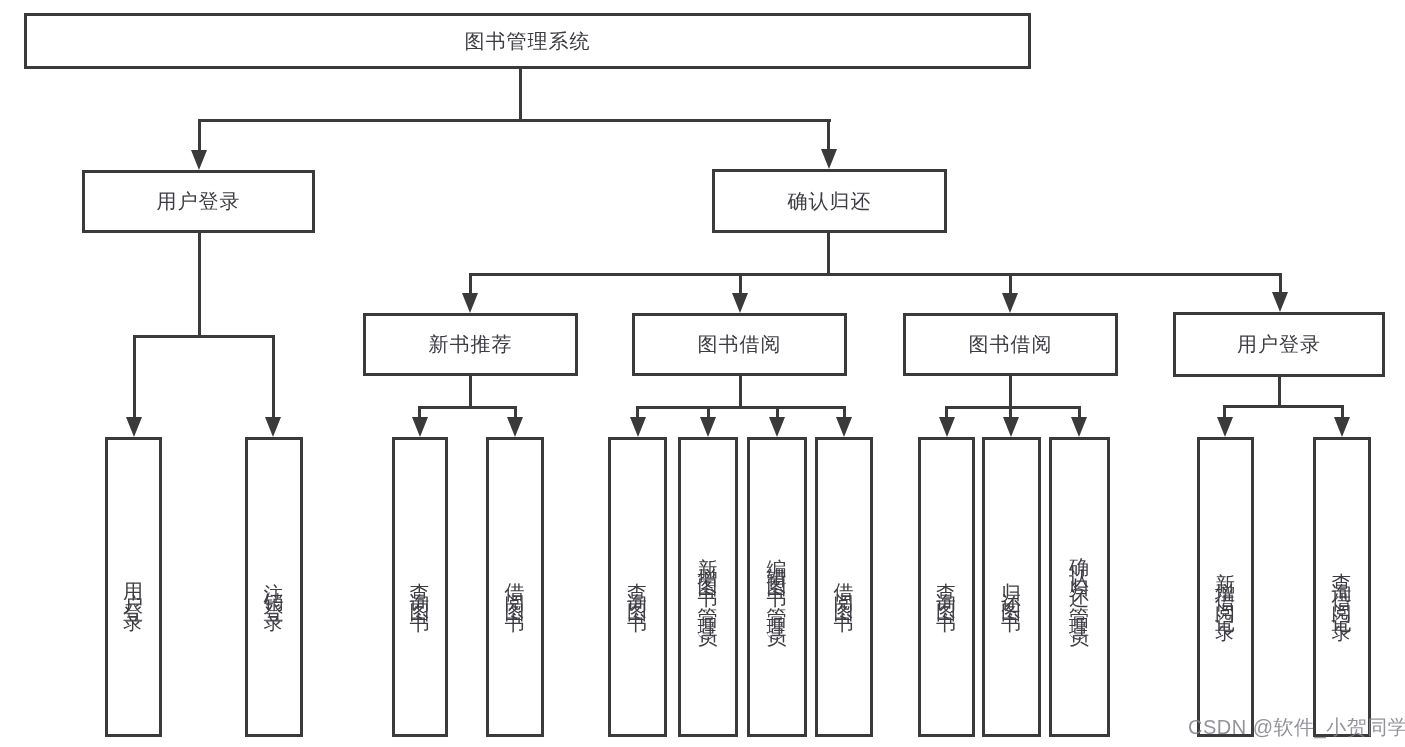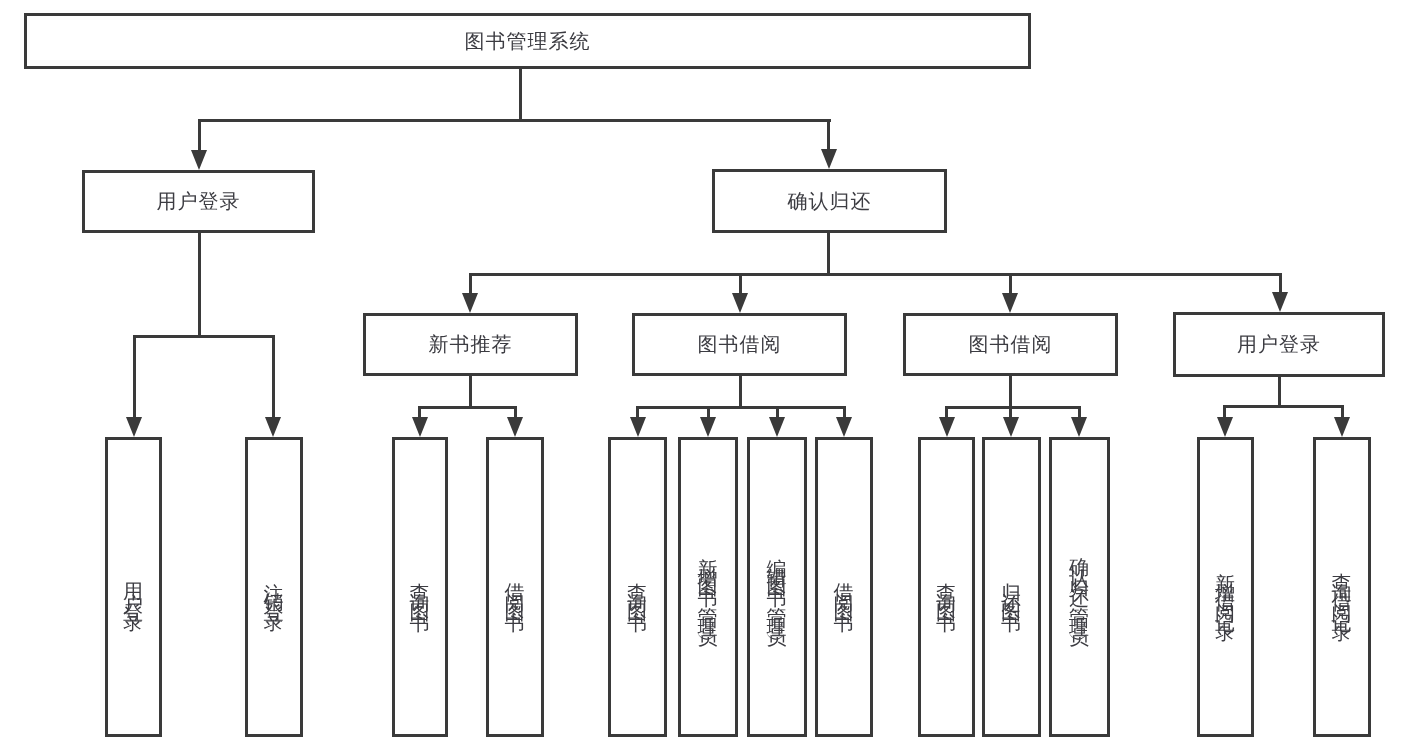--- a/index.html
+++ b/index.html
@@ -146,14 +146,15 @@
   <div class="node v-node" style="left:747px; top:437px; width:60px; height:300px;">编辑图书（管理员）</div>
   <div class="node v-node" style="left:815px; top:437px; width:58px; height:300px;">借阅图书</div>
 
   <div class="node v-node" style="left:918px; top:437px; width:57px; height:300px;">查询图书</div>
   <div class="node v-node" style="left:982px; top:437px; width:59px; height:300px;">归还图书</div>
   <div class="node v-node" style="left:1049px; top:437px; width:61px; height:300px;">确认归还（管理员）</div>
 
   <div class="node v-node" style="left:1197px; top:437px; width:57px; height:300px;">新增借阅记录</div>
   <div class="node v-node" style="left:1313px; top:437px; width:58px; height:300px;">查询借阅记录</div>
 
+  <div class="watermark">CSDN @软件_小贺同学</div>
 
 </div>
 
 </body></html>

